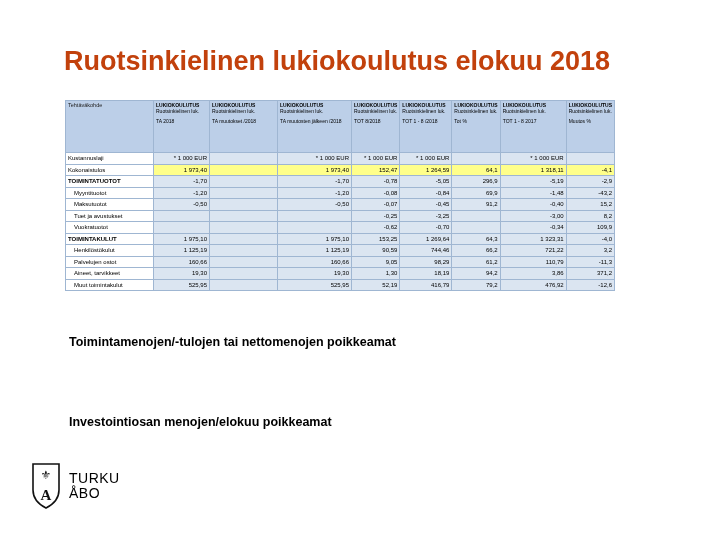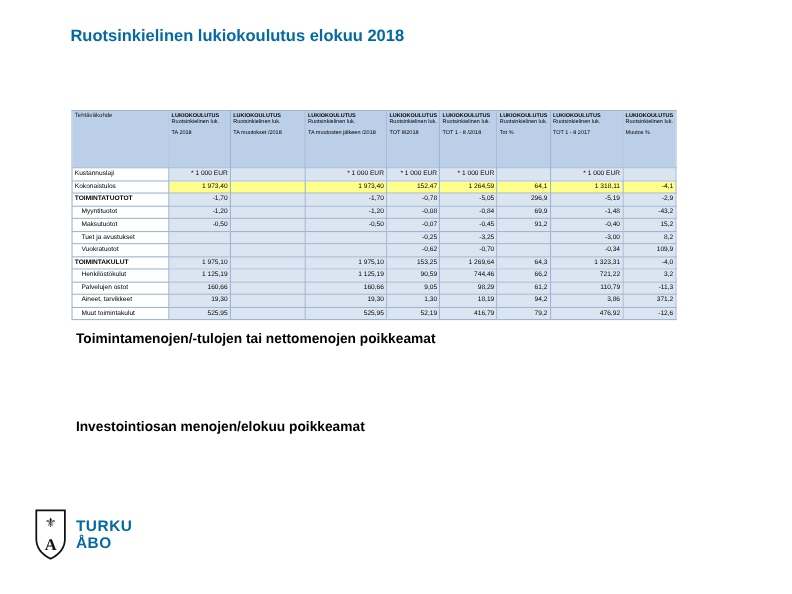--- a/index.html
+++ b/index.html
@@ -1,42 +1,42 @@
 <!DOCTYPE html>
 <html><head>
 <meta charset="utf-8">
 <style>
   * { margin:0; padding:0; box-sizing:border-box; }
   html,body { width:720px; height:540px; }
   body { font-family:"Liberation Sans", sans-serif; background:#fff; }
   .slide { position:relative; width:720px; height:540px; background:#ffffff; overflow:hidden; }
 
-  .title { position:absolute; left:64px; top:24px; font-size:15px; font-weight:bold; color:#0369a1; }
+  .title { position:absolute; left:64px; top:46px; font-size:27px; font-weight:bold; color:#c2410c; }
 
   table.fin { position:absolute; left:65px; top:100px; border-collapse:collapse; table-layout:fixed; }
   table.fin th, table.fin td { border:0.5px solid #9fb6d2; overflow:hidden; }
   table.fin th { background:#bccfe8; font-weight:normal; text-align:left; vertical-align:top; padding:1px 2px 1px 2px; height:52px; }
   th .h1 { font-size:5px; font-weight:bold; line-height:1.25; white-space:nowrap; }
   th .h2 { font-size:5px; line-height:1.25; white-space:normal; }
   th .h3 { font-size:5px; line-height:1.25; white-space:normal; margin-top:3px; }
   th.corner { background:#ffffff; font-size:5.5px; text-align:right; vertical-align:top; font-weight:normal; color:#222; }
 
   table.fin td { height:10.5px; font-size:6px; line-height:10.5px; padding:0 2px; white-space:nowrap; color:#000; }
   td.lbl { background:#ffffff; text-align:left; }
   td.lbl.sec { font-weight:bold; }
   td.lbl.ind { padding-left:8px; }
   td.val { text-align:right; background:#dbe5f1; }
   tr.hl td.val { background:#ffff8a; }
 
-  .subtitle { position:absolute; left:69px; font-size:12.5px; font-weight:bold; color:#000; }
+  .subtitle { position:absolute; left:69px; font-size:12.5px; font-weight:bold; color:#000;margin-top:34px; }
   #sub1 { top:301px; }
   #sub2 { top:381px; }
 
   .logo { position:absolute; left:30px; top:462px; display:flex; align-items:center; gap:7px; }
-  .logo-text { display:flex; flex-direction:column; font-weight:bold; font-size:14px; line-height:1.1; letter-spacing:0.5px; color:#0369a1; }
+  .logo-text { display:flex; flex-direction:column; font-weight:normal; font-size:14px; line-height:1.1; letter-spacing:0.5px; color:#000000; }
 </style>
 </head>
 <body>
 
 <div class="slide">
 
   <div class="title">Ruotsinkielinen lukiokoulutus elokuu 2018</div>
 
   <table class="fin">
     <colgroup id="cols">

